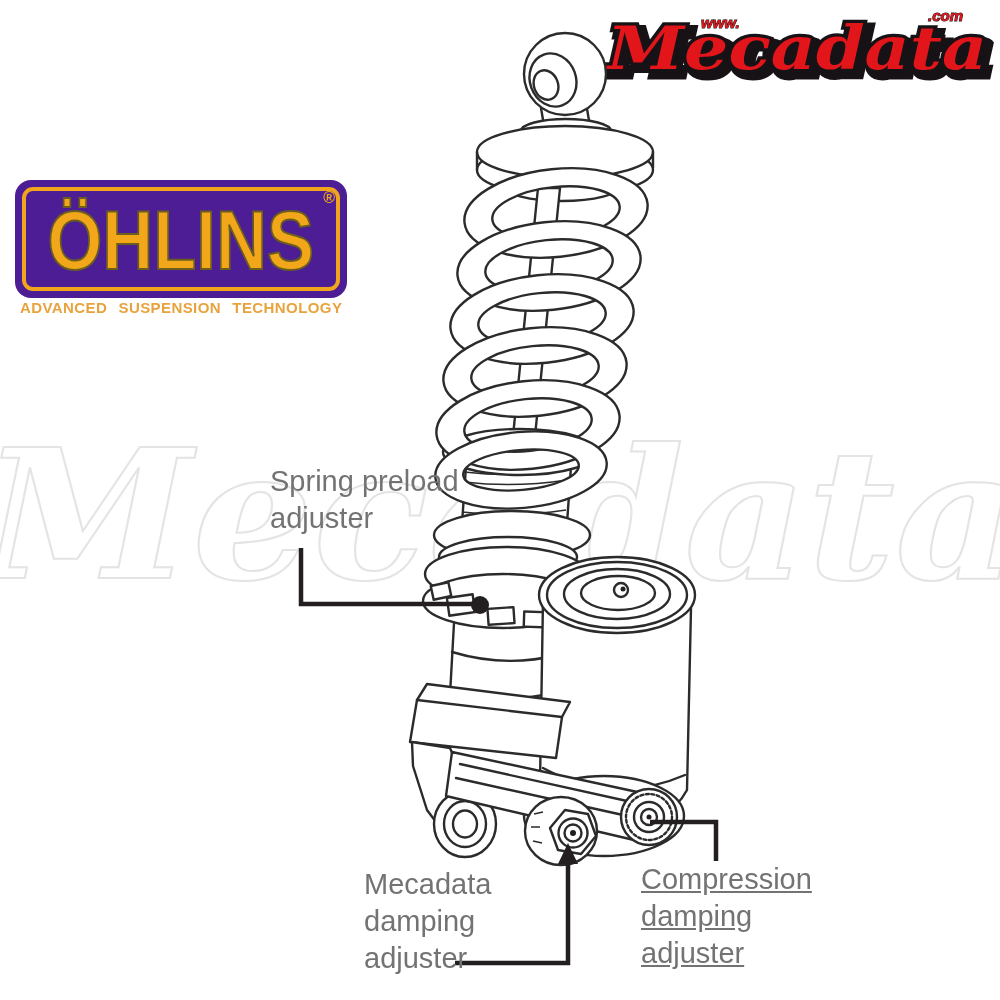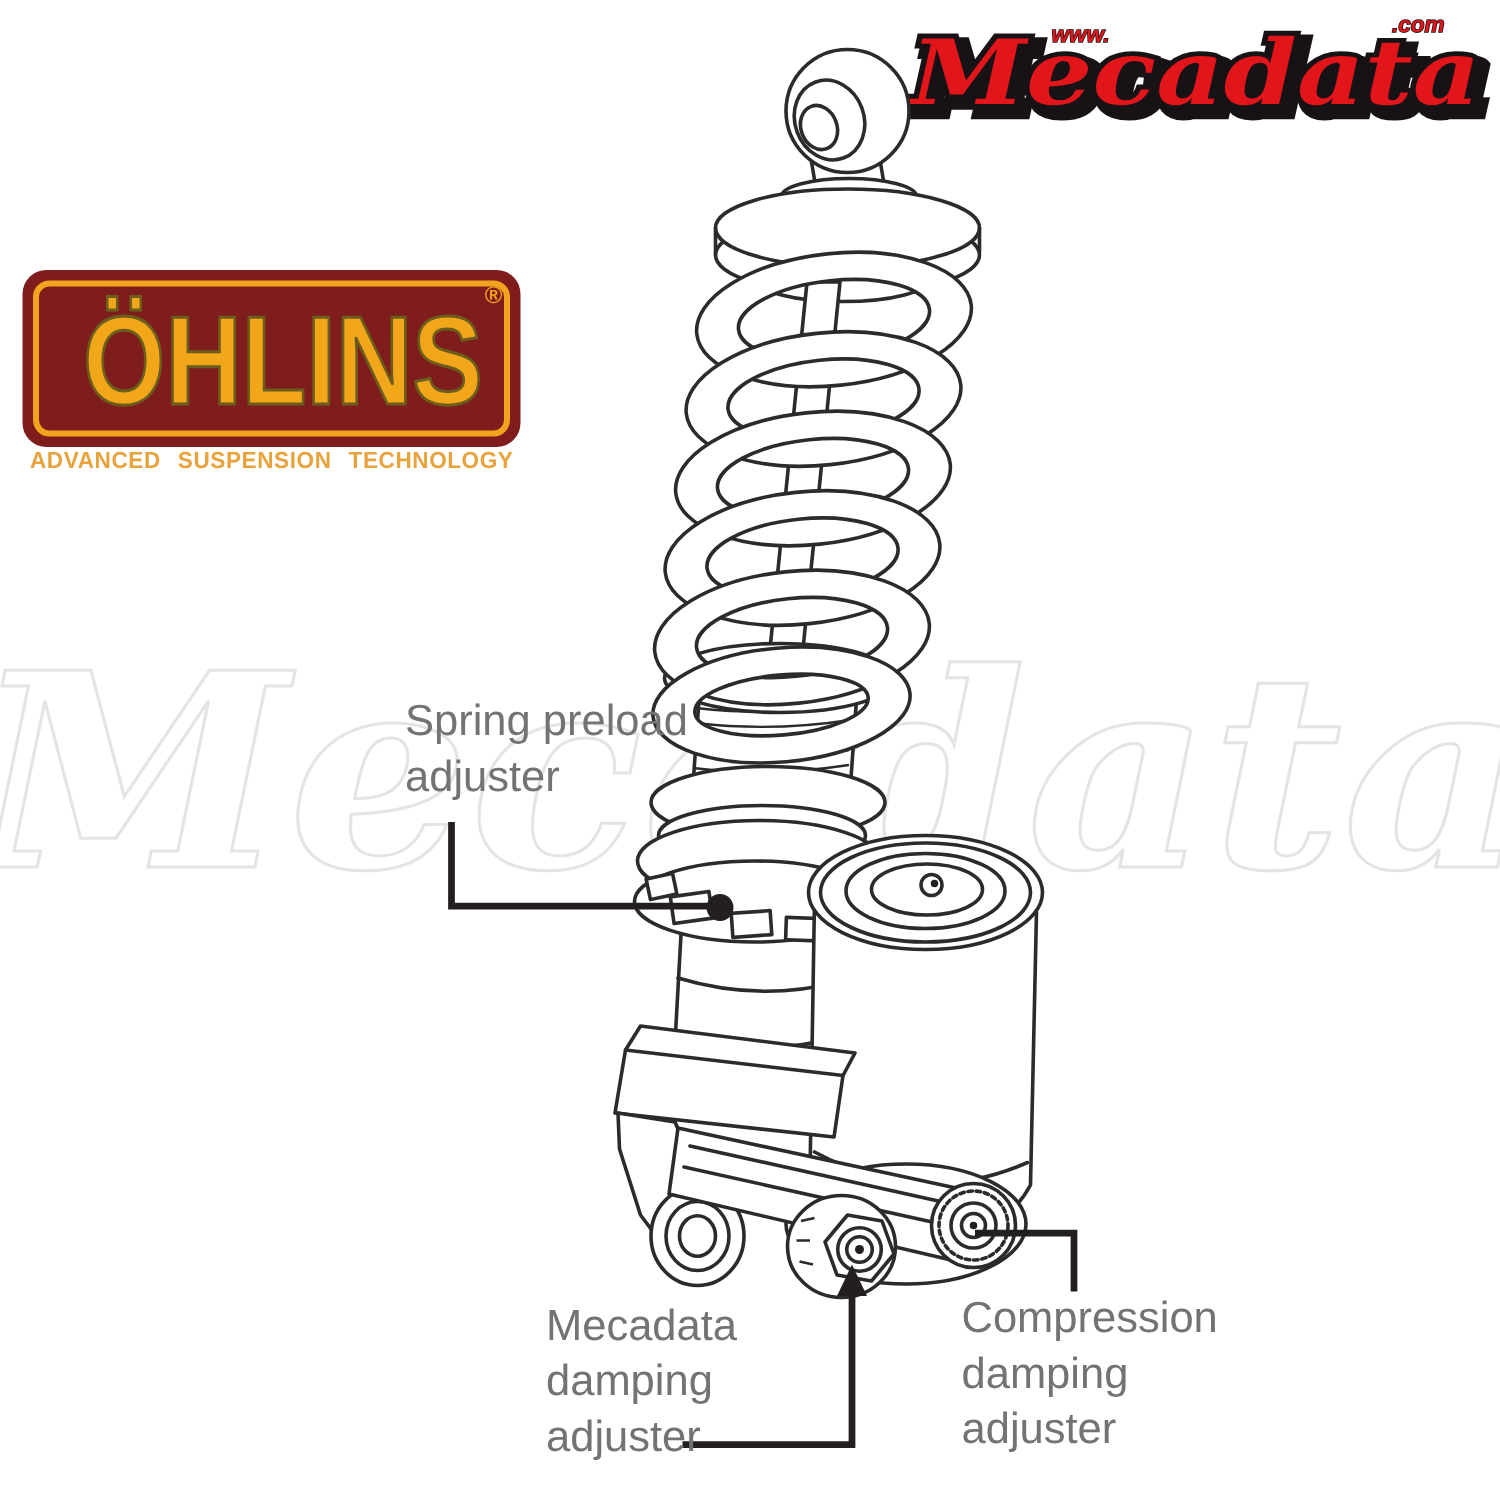--- a/index.html
+++ b/index.html
@@ -12,22 +12,22 @@
   .thin{stroke:#2b2b2b;stroke-width:1.6;fill:none;}
   .co{stroke:#231f20;stroke-width:4.5;fill:none;stroke-linecap:butt;}
   .dot{fill:#231f20;stroke:none;}
   
   .wm{font:italic 700 180px "DejaVu Serif",serif;fill:none;stroke:#e4e4e4;stroke-width:2px;}
   
   .meca-main{font:italic 700 60px "DejaVu Serif",serif;fill:#e2151b;stroke:#161215;stroke-width:6.5px;paint-order:stroke;}
   .meca-shadow{font:italic 700 60px "DejaVu Serif",serif;fill:#161215;stroke:#161215;stroke-width:11px;paint-order:stroke;}
   .meca-small{font:italic 700 15px "Liberation Sans",sans-serif;fill:#e2151b;stroke:#161215;stroke-width:1px;paint-order:stroke;}
   
-  .ohlins-box{position:absolute;left:15px;top:180px;width:332px;height:118px;background:#7f1d1d;
-              border-radius:16px;display:flex;align-items:center;justify-content:flex-end;}
+  .ohlins-box{position:absolute;left:15px;top:180px;width:332px;height:118px;background:#4c1d95;
+              border-radius:16px;display:flex;align-items:center;justify-content:center;}
   .ohlins-inner{position:absolute;left:7px;top:7px;right:7px;bottom:7px;border:4px solid #f0a51c;border-radius:11px;}
   .ohlins-word{position:relative;color:#f2a71b;font-weight:700;font-size:84px;letter-spacing:0px;
                transform:scaleX(0.84);line-height:1;padding-top:2px;
                -webkit-text-stroke:2px #6b5e1d;font-family:"Liberation Sans",sans-serif;}
   .ohlins-reg{position:absolute;right:12px;top:9px;color:#f0a51c;font-size:16px;font-weight:700;}
   .ohlins-tagline{position:absolute;left:20px;top:299px;width:320px;color:#e8a33d;font-weight:700;
                   font-size:15.5px;letter-spacing:0.4px;word-spacing:7px;white-space:nowrap;
                   transform:scaleX(0.97);transform-origin:left;}
   
   .lbl{position:absolute;color:#737373;font-size:29px;line-height:37px;margin-left:34px;}
@@ -173,19 +173,19 @@
     <div>Spring preload</div>
     <div>adjuster</div>
   </div>
 
   <div class="lbl" style="left:330px;top:866px;">
     <div>Mecadata</div>
     <div>damping</div>
     <div>adjuster</div>
   </div>
 
-  <div class="lbl" style="left:607px;top:861px;">
+  <div class="lbl" style="left:607px;top:861px;text-decoration:underline;">
     <div>Compression</div>
     <div>damping</div>
     <div>adjuster</div>
   </div>
 
 </div>
 
 </body></html>

